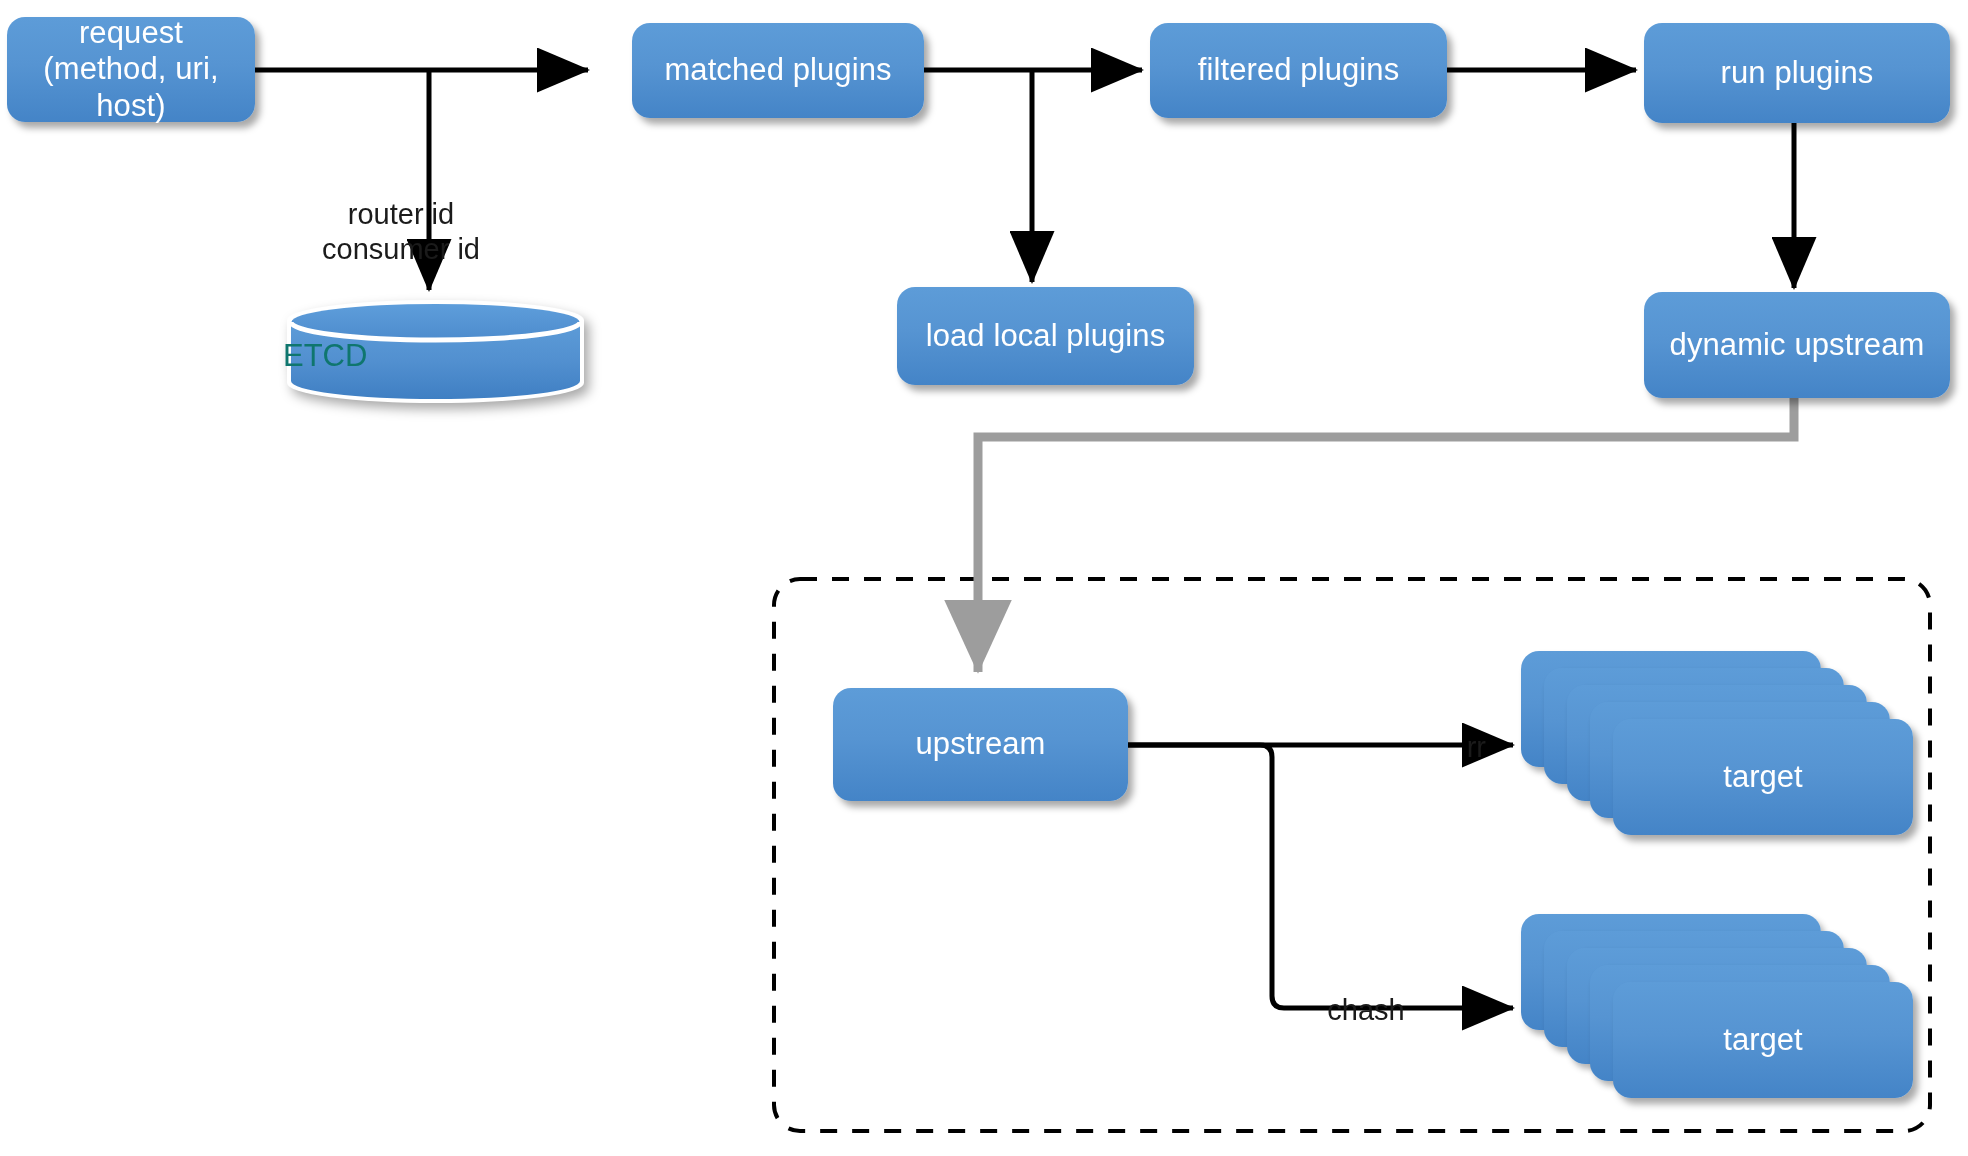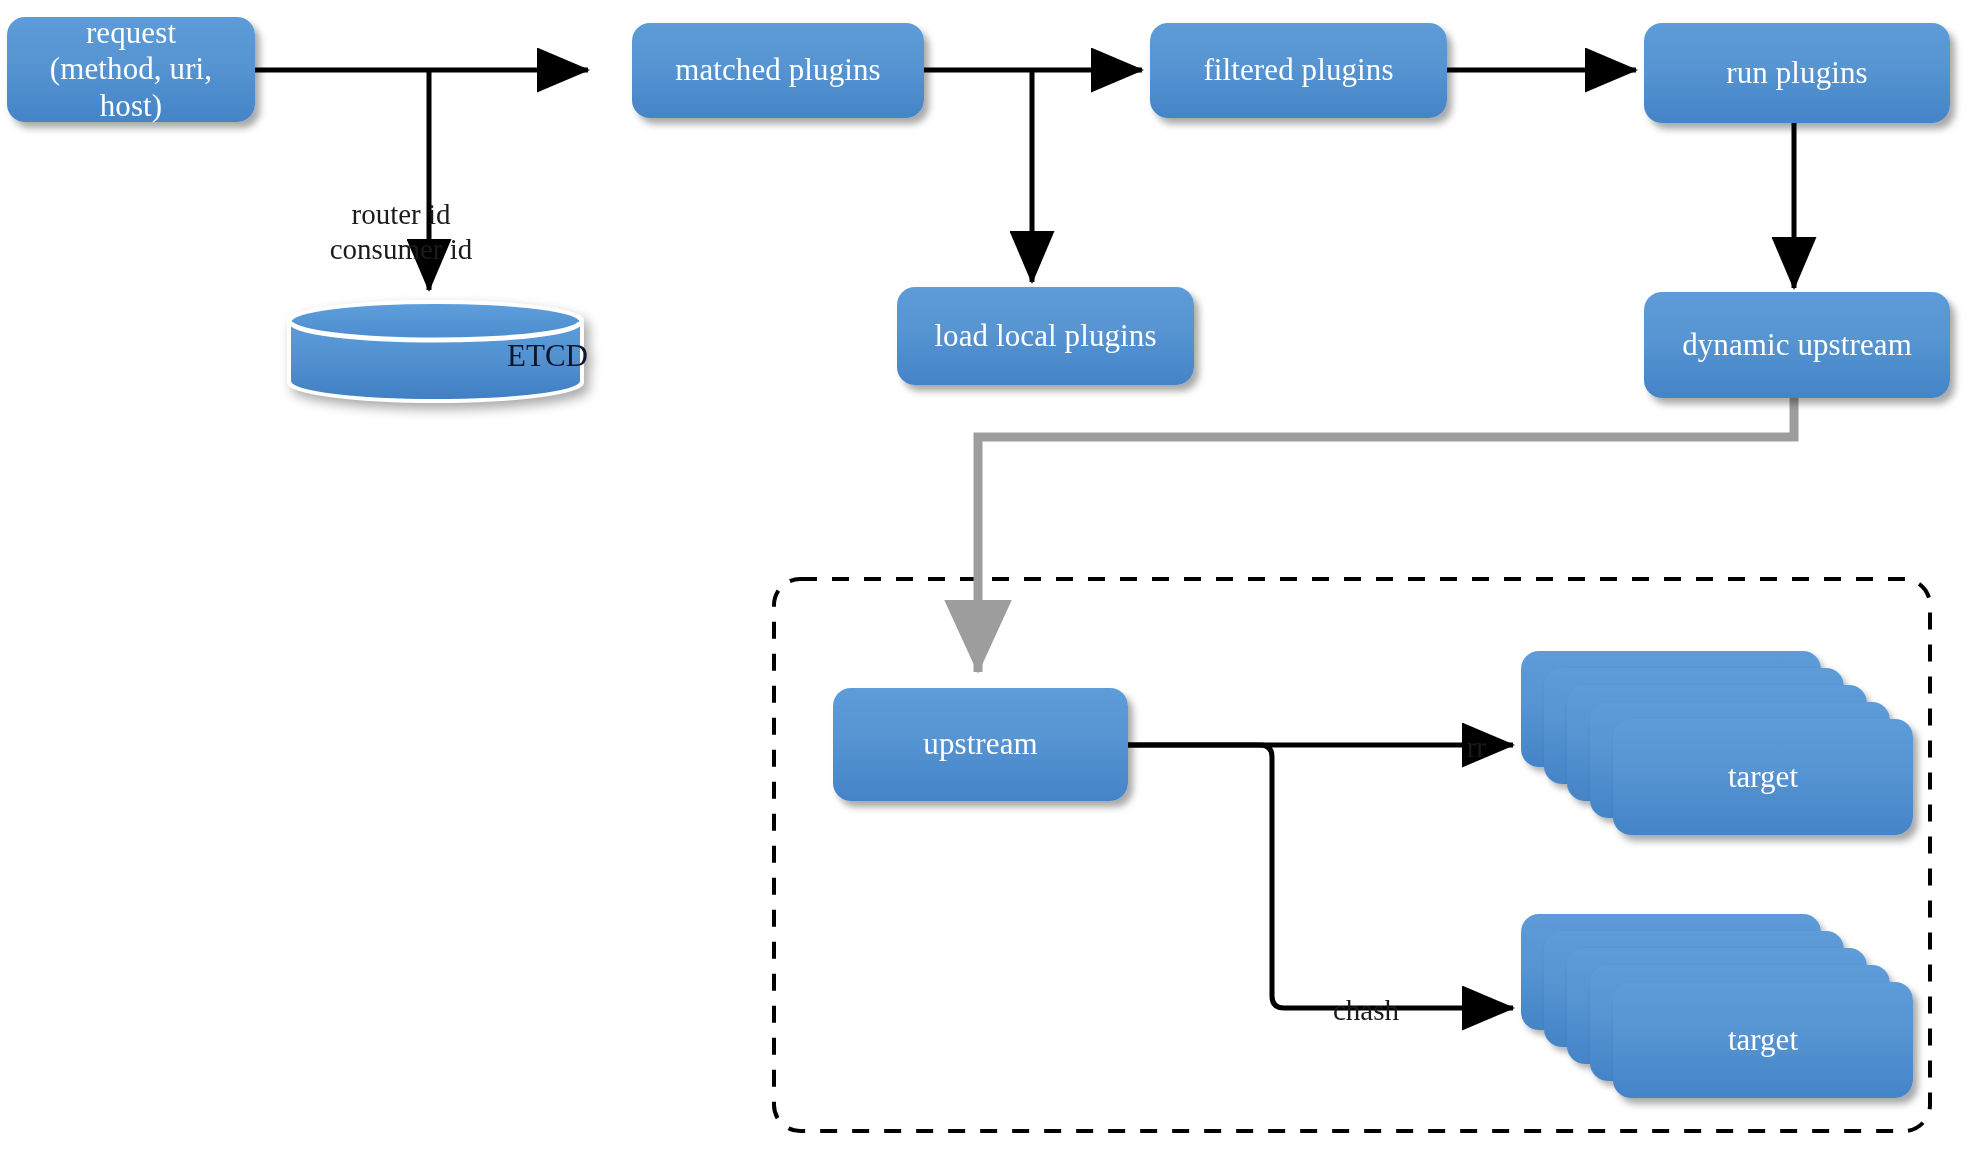--- a/index.html
+++ b/index.html
@@ -10,21 +10,20 @@
   }
   body {
     font-family: "Liberation Sans", sans-serif;
   }
   #stage {
     position: relative;
     width: 1968px;
     height: 1156px;
     background: #ffffff;
     overflow: hidden;
-    font-family: Liberation Serif, serif;
   }
 
   
   .node {
     position: absolute;
     box-sizing: border-box;
     border-radius: 18px;
     background: linear-gradient(180deg, #5d9cd8 0%, #5694d2 45%, #4484c7 100%);
     box-shadow: 5px 6px 7px rgba(0,0,0,0.34);
     display: flex;
@@ -61,25 +60,25 @@
   .stack .sheet.back { box-shadow: 4px 5px 6px rgba(0,0,0,0.30); }
 
   
   .cylinder {
     position: absolute;
     z-index: 6;
     filter: drop-shadow(5px 6px 6px rgba(0,0,0,0.34));
   }
   .cylinder .cyl-label {
     position: absolute;
-    left: 0; right: 0;
+    left: 0; right: 12px;
     top: 54%;
     transform: translateY(-50%);
-    text-align: right;
-    color: #0f172a;
+    text-align: left;
+    color: #0f766e;
     font-size: 31px;
     pointer-events: none;
   }
 
   
   .edge-label {
     position: absolute;
     color: #1b1b1b;
     font-size: 29px;
     line-height: 1.2;

